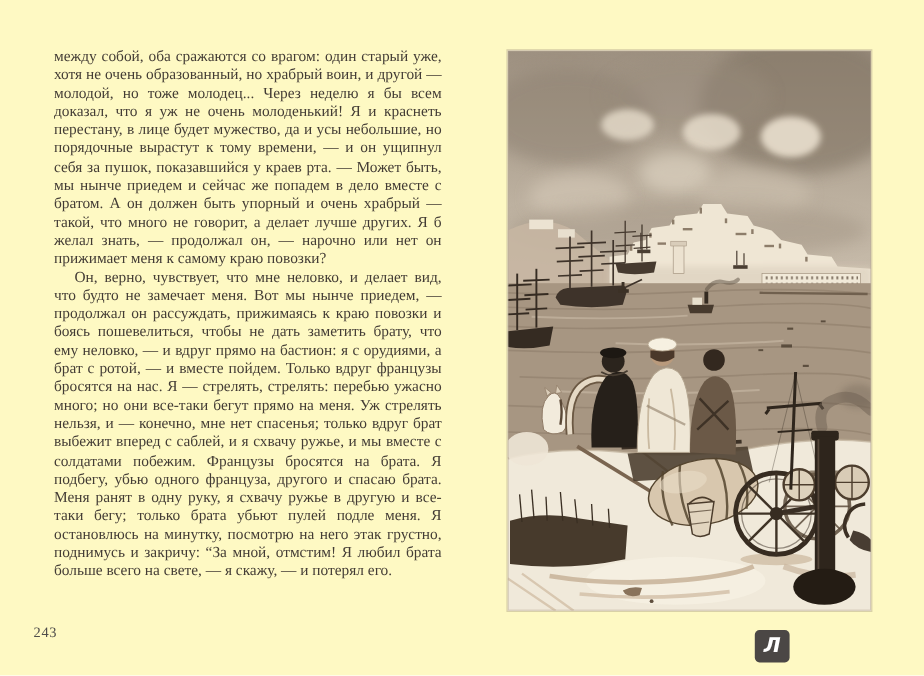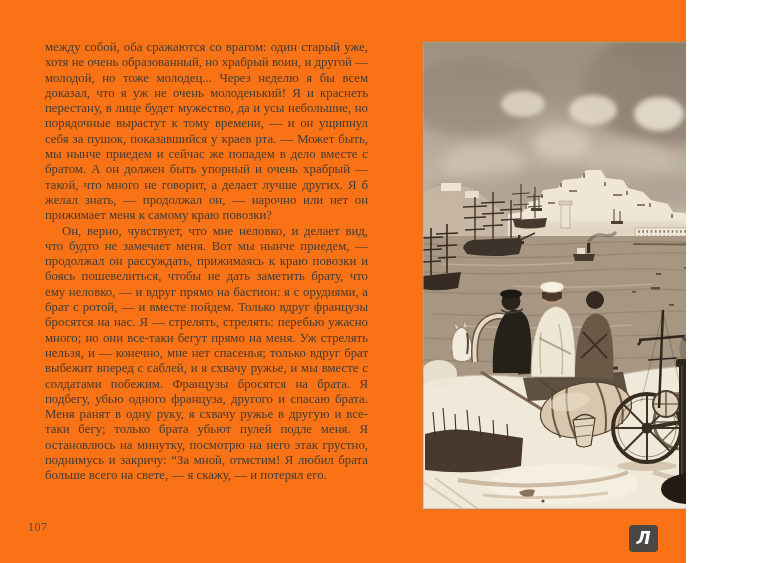--- a/index.html
+++ b/index.html
@@ -1,16 +1,16 @@
 <!DOCTYPE html>
 <html lang="ru"><head>
 <meta charset="utf-8">
 <style>
   html,body{margin:0;padding:0;background:#ffffff;}
-  .spread{position:relative;width:686px;height:563px;background:#f97316;overflow:hidden;
+  .spread{position:relative;width:770px;height:563px;background:#fef9c3;overflow:hidden;
           font-family:"Liberation Serif", serif;}
   .text-block{position:absolute;left:45px;top:40px;width:323px;
               font-size:12.8px;line-height:15.3px;color:#433c35;
               text-align:justify;hyphens:auto;-webkit-hyphens:auto;}
   .text-block p{margin:0;padding:0;}
   .text-block p.indented{text-indent:17px;}
   .page-number{position:absolute;left:28px;top:520px;font-size:12px;color:#4f4d4b;letter-spacing:.5px;}
   .illustration{position:absolute;left:423px;top:42px;width:303px;height:467px;
                 background:#e9e0d1;outline:1px solid rgba(150,135,115,.35);overflow:hidden;}
   .illustration svg{display:block;width:100%;height:100%;}
@@ -23,21 +23,21 @@
 </head>
 <body>
 
 <div class="spread">
 
   <div>
     <div class="text-block">
       <p lang="ru">между собой, оба сражаются со врагом: один старый уже, хотя не очень образованный, но храбрый воин, и другой — молодой, но тоже молодец... Через неделю я бы всем доказал, что я уж не очень молоденький! Я и краснеть перестану, в лице будет мужество, да и усы небольшие, но порядочные вырастут к тому времени, — и он ущипнул себя за пушок, показавшийся у краев рта. — Может быть, мы нынче приедем и сейчас же попадем в дело вместе с братом. А он должен быть упорный и очень храбрый — такой, что много не говорит, а делает лучше других. Я б желал знать, — продолжал он, — нарочно или нет он прижимает меня к самому краю повозки?</p>
       <p lang="ru" class="indented">Он, верно, чувствует, что мне неловко, и делает вид, что будто не замечает меня. Вот мы нынче приедем, — продолжал он рассуждать, прижимаясь к краю повозки и боясь пошевелиться, чтобы не дать заметить брату, что ему неловко, — и вдруг прямо на бастион: я с орудиями, а брат с ротой, — и вместе пойдем. Только вдруг французы бросятся на нас. Я — стрелять, стрелять: перебью ужасно много; но они все-таки бегут прямо на меня. Уж стрелять нельзя, и — конечно, мне нет спасенья; только вдруг брат выбежит вперед с саблей, и я схвачу ружье, и мы вместе с солдатами побежим. Французы бросятся на брата. Я подбегу, убью одного француза, другого и спасаю брата. Меня ранят в одну руку, я схвачу ружье в другую и все-таки бегу; только брата убьют пулей подле меня. Я остановлюсь на минутку, посмотрю на него этак грустно, поднимусь и закричу: “За мной, отмстим! Я любил брата больше всего на свете, — я скажу, — и потерял его.</p>
     </div>
-    <div class="page-number">107</div>
+    <div class="page-number">243</div>
   </div>
 
   <div class="illustration">
     <svg viewBox="0 0 303 467" preserveAspectRatio="none">
       <defs>
         <linearGradient id="sky" x1="0" y1="0" x2="0" y2="1">
           <stop offset="0" stop-color="#9d9080"></stop>
           <stop offset="0.55" stop-color="#bdb1a0"></stop>
           <stop offset="1" stop-color="#cfc3b2"></stop>
         </linearGradient>

